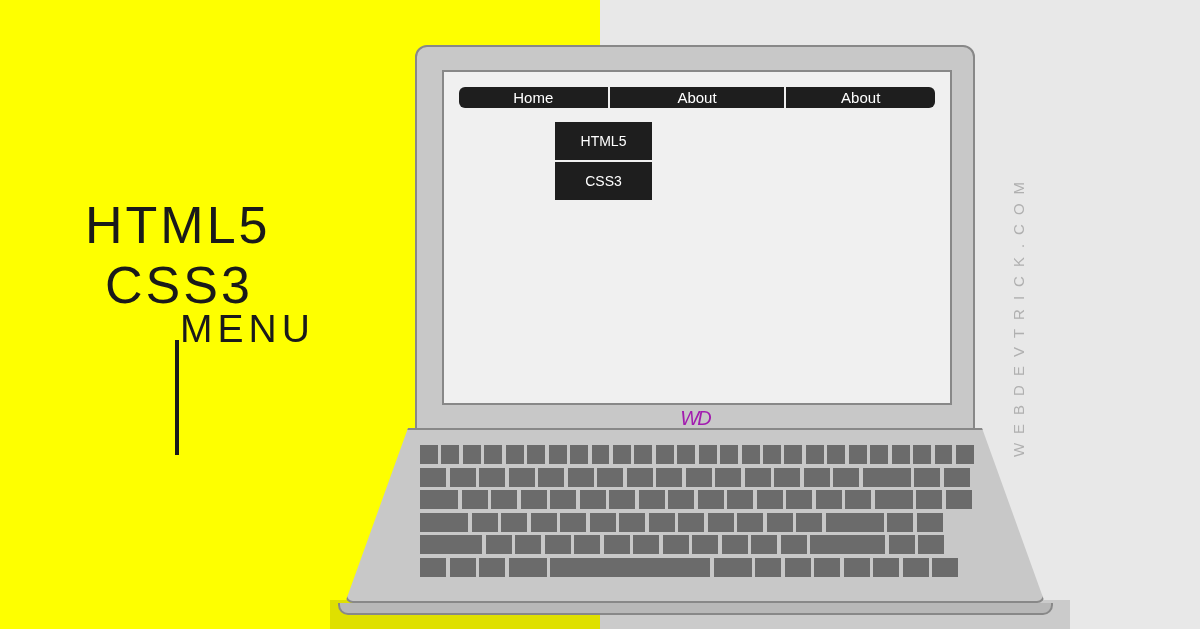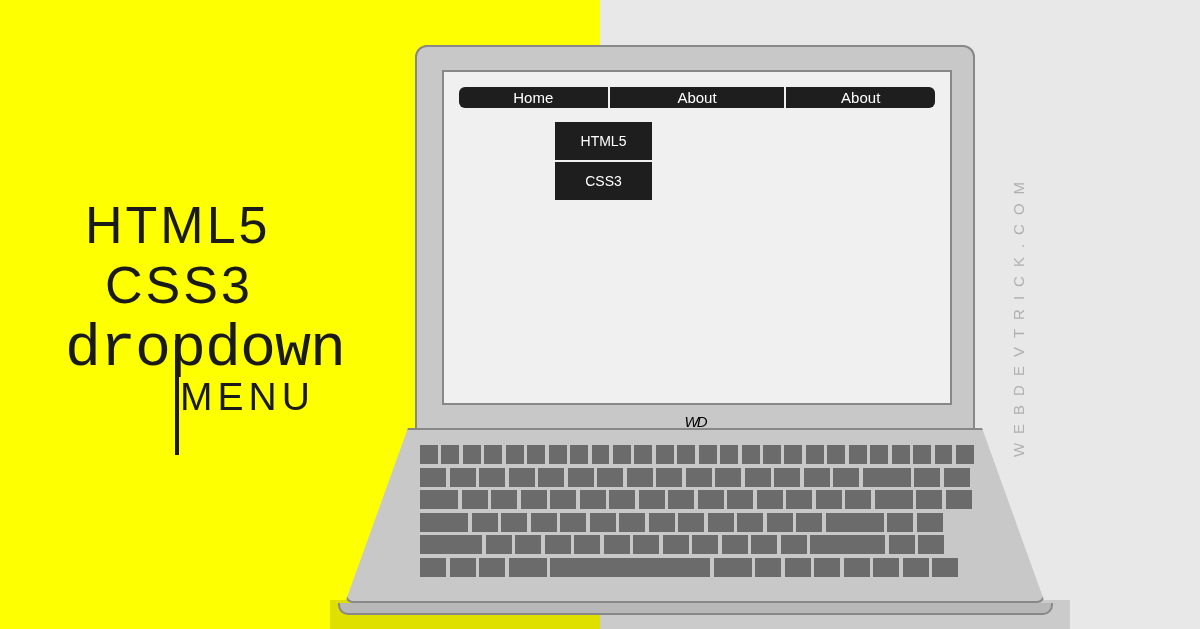--- a/index.html
+++ b/index.html
@@ -151,22 +151,22 @@
       font-weight: 300;
       margin-bottom: 2px;
       cursor: pointer;
     }
     
     .wd-logo {
       position: absolute;
       bottom: 8px;
       left: 50%;
       transform: translateX(-50%);
-      color: #000000;
-      font-size: 15px;
+      color: #a21caf;
+      font-size: 20px;
       font-style: italic;
       font-weight: 300;
       letter-spacing: -2px;
     }
     
     .laptop-base {
       position: absolute;
       bottom: 0;
       left: 0;
       width: 700px;
@@ -229,21 +229,20 @@
     }
   </style>
 </head>
 <body>
 
 <div class="yellow-bg"></div>
 
 <div class="title-block">
   <div class="title-line1">HTML5</div>
   <div class="title-line2">CSS3</div>
-  <div class="title-line3">dropdown</div>
   <div class="title-line4">MENU</div>
 </div>
 <div class="title-bar"></div>
 
 <div class="laptop-shadow"></div>
 
 <div class="laptop">
   <div class="laptop-screen-outer">
     <div class="laptop-screen-inner">
 

